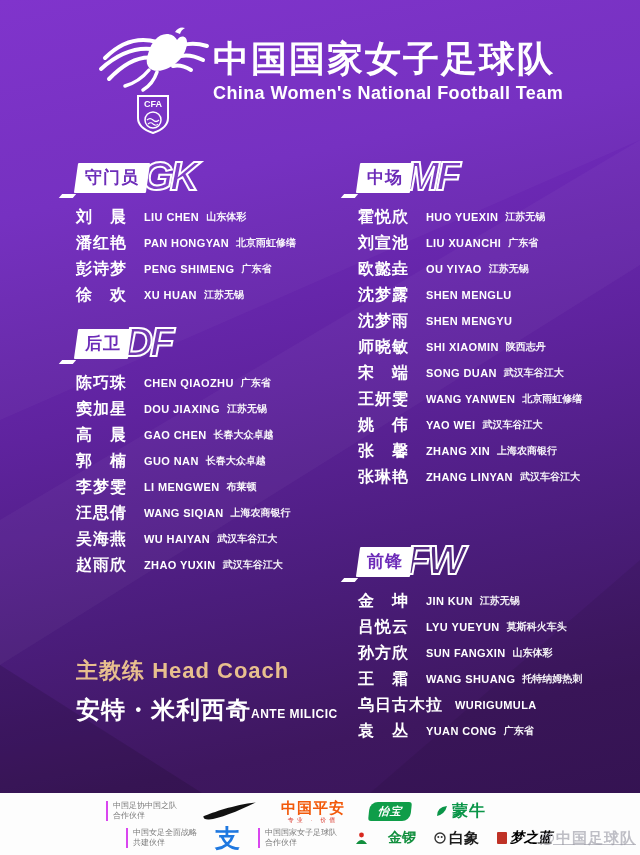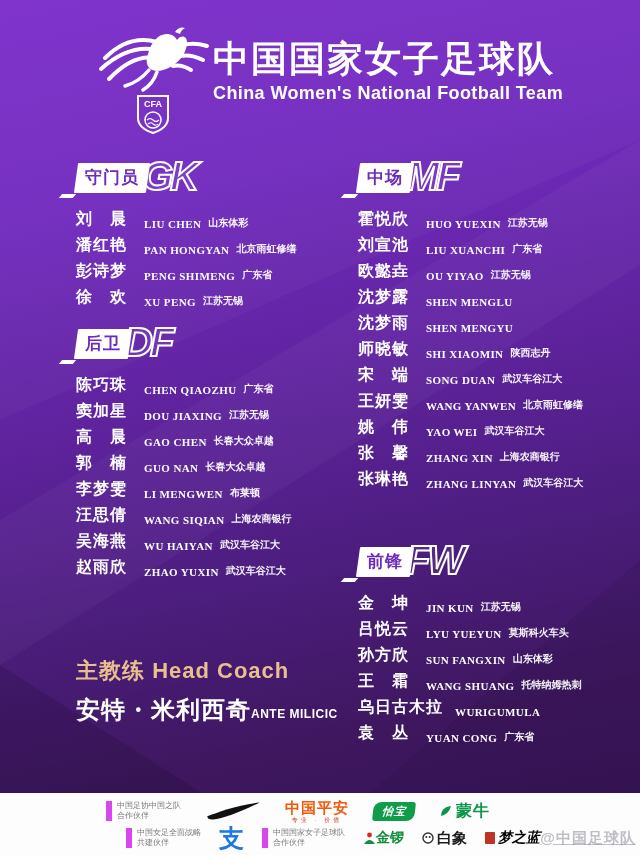--- a/index.html
+++ b/index.html
@@ -19,46 +19,46 @@
   .sec-head{display:flex;align-items:center;height:44px;position:relative;}
   .sec-box{background:#fff;transform:skewX(-8deg);padding:3px 9px 4px 9px;position:relative;z-index:2;border-radius:1px;}
   .sec-box::after{content:'';position:absolute;left:-13px;bottom:-5px;width:14px;height:4px;background:#fff;transform:skewX(-35deg);}
   .sec-box-inner{display:inline-block;transform:skewX(8deg);color:#6c2bb8;font-weight:bold;font-size:17px;letter-spacing:1px;}
   .sec-letters{
     font-size:40px;font-style:italic;font-weight:900;letter-spacing:-3px;
     color:rgba(255,255,255,0.06);-webkit-text-stroke:2px #ffffff;
     margin-left:-6px;z-index:1;line-height:1;transform:translateY(-2px);
   }
   .player-list{margin-top:4px;}
-  .player-row{display:flex;align-items:flex-end;height:26px;font-family:Liberation Serif, serif;}
+  .player-row{display:flex;align-items:center;height:26px;}
   .p-cn{font-size:16px;font-weight:bold;min-width:56px;margin-right:12px;letter-spacing:1px;white-space:nowrap;}
   .p-en{font-size:11px;font-weight:bold;letter-spacing:0.4px;margin-right:7px;white-space:nowrap;}
   .p-club{font-size:10px;font-weight:bold;opacity:0.95;white-space:nowrap;}
   
   .coach{position:absolute;left:76px;top:656px;}
   .coach-title{color:#e8bf8e;font-weight:bold;font-size:22px;letter-spacing:1px;}
   .coach-name{color:#fff;margin-top:8px;display:flex;align-items:baseline;}
   .coach-cn{font-size:24px;font-weight:bold;letter-spacing:1px;margin-right:0;}
   .coach-en{font-size:12px;font-weight:bold;letter-spacing:0.5px;}
   
   .strip{position:absolute;left:0;right:0;bottom:0;height:62px;background:#fdfdfd;}
   .s-row{position:absolute;display:flex;align-items:center;}
   .s-row1{left:106px;top:6px;gap:24px;height:24px;}
   .s-row2{left:106px;top:33px;gap:18px;height:24px;padding-left:20px;}
-  .s-label{border-left:6px solid #d946ef;padding-left:5px;font-size:8px;color:#7b7b7b;line-height:1.3;white-space:nowrap;}
+  .s-label{border-left:2px solid #d946ef;padding-left:5px;font-size:8px;color:#7b7b7b;line-height:1.3;white-space:nowrap;}
   .nike{width:56px;height:19px;display:block;}
   .pingan{text-align:center;line-height:1;}
   .pingan-name{font-size:15px;font-weight:bold;color:#f2590a;letter-spacing:1px;}
   .pingan-sub{font-size:6px;color:#d9352a;letter-spacing:3px;margin-top:2px;}
   .cestbon{background:#0f9d49;color:#fff;font-weight:bold;font-style:italic;font-size:11px;
     padding:2px 9px;border-radius:8px 3px 8px 3px;transform:skewX(-6deg);letter-spacing:1px;}
   .mengniu{display:flex;align-items:center;gap:3px;color:#0a9548;font-weight:bold;font-size:16px;letter-spacing:1px;}
   .mn-leaf{width:14px;height:14px;}
   .alipay{color:#1f78e0;font-size:25px;font-weight:bold;line-height:1;}
-  .jinluo{display:flex;align-items:center;gap:0;color:#128f3e;font-weight:bold;font-size:14px;}
+  .jinluo{display:flex;align-items:center;gap:20px;color:#128f3e;font-weight:bold;font-size:14px;}
   .jl-icon{width:13px;height:13px;}
   .baixiang{display:flex;align-items:center;gap:3px;color:#1c1c1c;font-weight:bold;font-size:15px;font-family:"Liberation Serif","DejaVu Serif",serif;}
   .bx-icon{width:12px;height:12px;}
   .mengzhilan{display:flex;align-items:center;gap:3px;}
   .mzl-seal{width:10px;height:12px;background:#bf3226;border-radius:1px;}
   .mzl-text{color:#000000;font-size:14px;font-weight:bold;font-style:italic;font-family:"Liberation Serif","DejaVu Serif",serif;}
   .watermark{position:absolute;right:4px;top:36px;font-size:15px;font-weight:bold;color:rgba(148,148,160,0.6);letter-spacing:1px;text-decoration:underline;}
 </style>
 </head>
 <body>
@@ -119,21 +119,21 @@
           <span class="p-en">PAN HONGYAN</span>
           <span class="p-club">北京雨虹修缮</span>
         </div>
         <div class="player-row">
           <span class="p-cn">彭诗梦</span>
           <span class="p-en">PENG SHIMENG</span>
           <span class="p-club">广东省</span>
         </div>
         <div class="player-row">
           <span class="p-cn">徐　欢</span>
-          <span class="p-en">XU PENG</span>
+          <span class="p-en">XU HUAN</span>
           <span class="p-club">江苏无锡</span>
         </div>
       </div>
     </div>
   <div class="section" style="left:76px;top:322px;">
       <div class="sec-head">
         <div class="sec-box"><span class="sec-box-inner">后卫</span></div>
         <span class="sec-letters">DF</span>
       </div>
       <div class="player-list">

